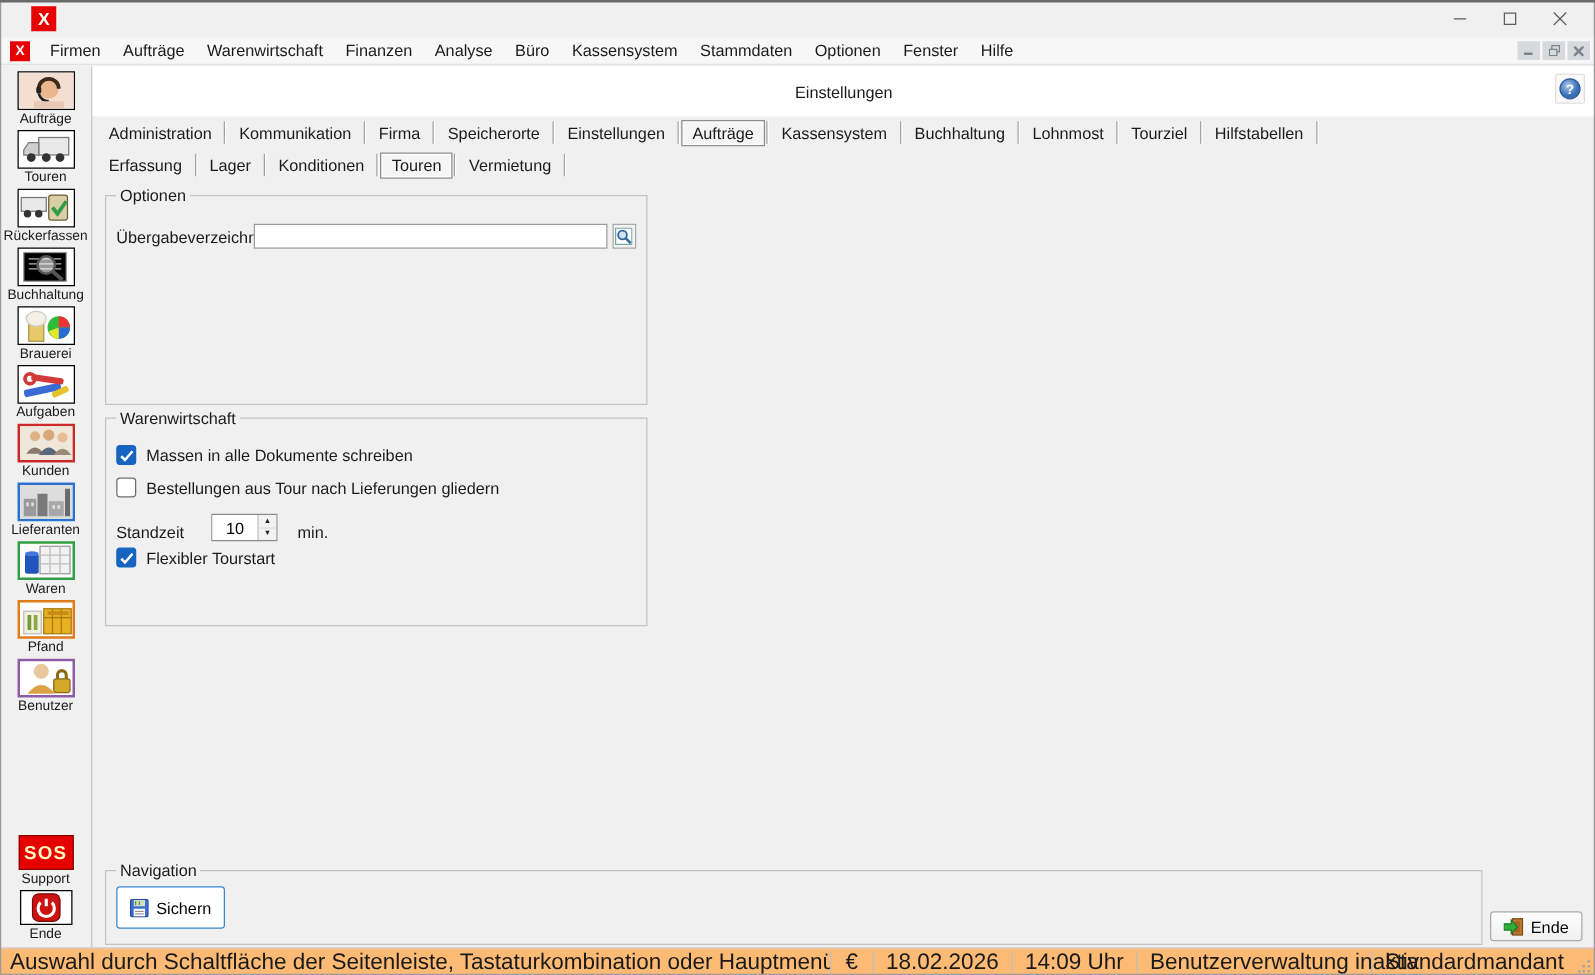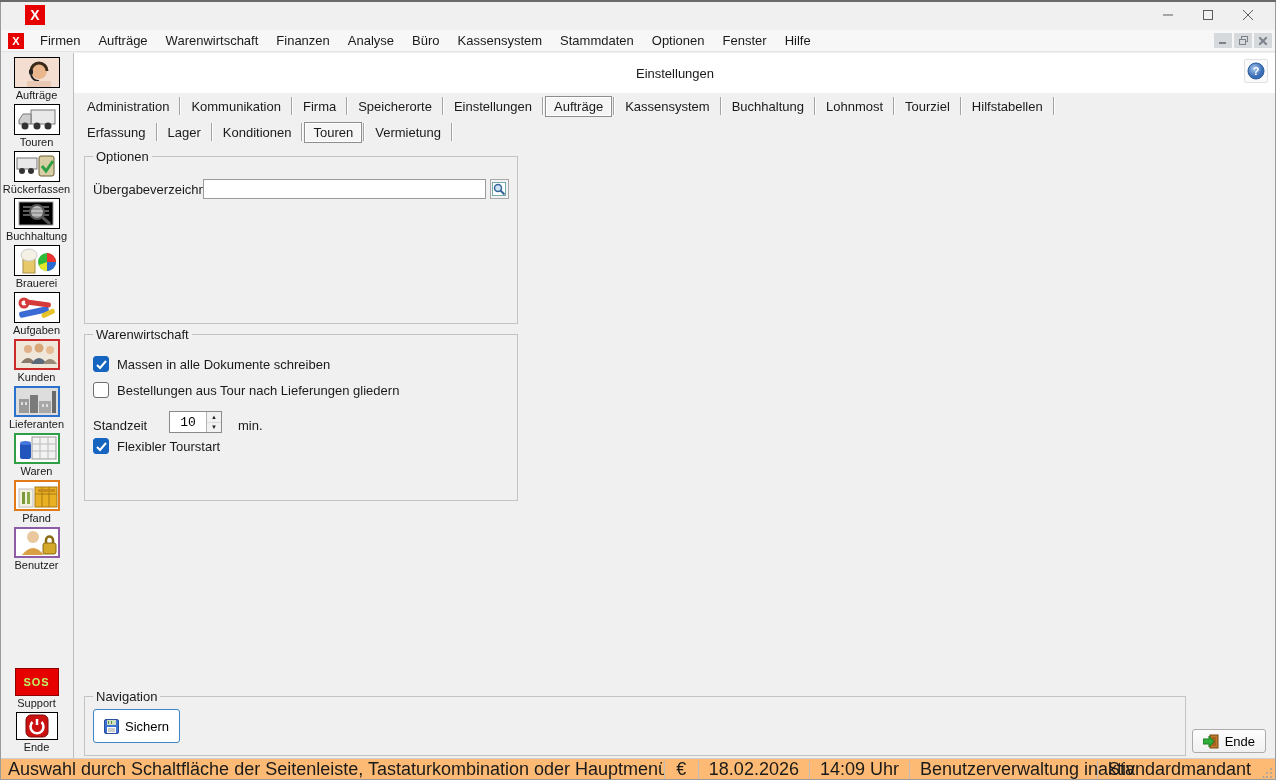--- a/index.html
+++ b/index.html
@@ -35,22 +35,22 @@
   .side-item { width:74px; height:47px; display:flex; flex-direction:column; align-items:center; cursor:pointer; }
   .side-icon { width:46px; height:31px; background:#fff; border:1px solid #000; display:flex;
                align-items:center; justify-content:center; overflow:hidden; }
   .side-label { font-size:11px; margin-top:1px; white-space:nowrap; }
   .b-red    .side-icon { border-color:#cc2a2a; border-width:2px; }
   .b-blue   .side-icon { border-color:#2a72cc; border-width:2px; }
   .b-green  .side-icon { border-color:#2f9e44; border-width:2px; }
   .b-orange .side-icon { border-color:#e07b1a; border-width:2px; }
   .b-purple .side-icon { border-color:#8e5ba6; border-width:2px; }
   .side-spacer { flex:1; }
-  .sos-box { width:44px; height:28px; background:#e60000; border:1px solid #8c0000; color:#bef264;
-             font-weight:bold; font-size:11px; display:flex; align-items:center; justify-content:center; letter-spacing:1px; }
+  .sos-box { width:44px; height:28px; background:#e60000; border:1px solid #8c0000; color:#fef9c3;
+             font-weight:bold; font-size:15px; display:flex; align-items:center; justify-content:center; letter-spacing:1px; }
 
   
   .content { flex:1; position:relative; background:#f0f0f0; }
   .content-header { height:40px; background:#fff; position:relative; display:flex; align-items:center; justify-content:center; }
   .page-title { font-size:13px; }
   .help-btn { position:absolute; right:8px; top:6px; width:24px; height:24px; border:1px solid #e0e0e0;
               background:#fafafa; display:flex; align-items:center; justify-content:center; border-radius:2px; }
 
   .tabrow { display:flex; align-items:center; height:26px; padding-left:4px; }
   .tab { padding:3px 9px; cursor:pointer; white-space:nowrap; }
@@ -73,21 +73,21 @@
   .cb-row { display:flex; align-items:center; height:26px; }
   .checkbox { width:16px; height:16px; border:1px solid #6e6e6e; border-radius:3px; background:#fff;
               margin-right:8px; display:flex; align-items:center; justify-content:center; flex:none; }
   .checkbox svg { display:none; }
   .checkbox.on { background:#1565c0; border-color:#1565c0; }
   .checkbox.on svg { display:block; }
 
   .spin-row { display:flex; align-items:flex-end; height:30px; }
   .spin-label { width:76px; }
   .spinbox { display:flex; height:22px; border:1px solid #8a8a8a; background:#fff; }
-  .spin-input { width:36px; border:0; outline:none; text-align:center; font-family:Liberation Mono, monospace; font-size:13px; }
+  .spin-input { width:36px; border:0; outline:none; text-align:center; font-family:Liberation Sans, sans-serif; font-size:13px; }
   .spin-btns { width:15px; display:flex; flex-direction:column; border-left:1px solid #b5b5b5; }
   .spin-btn { flex:1; display:flex; align-items:center; justify-content:center; font-size:6px; color:#222;
               background:#f2f2f2; border-bottom:1px solid #d9d9d9; }
   .spin-btn:last-child { border-bottom:0; }
   .spin-unit { margin-left:16px; }
 
   
   .g-nav { position:absolute; left:10px; bottom:2px; width:1102px; height:60px; padding:12px 8px 0 8px; }
   .sichern-btn { display:inline-flex; align-items:center; gap:6px; height:25px; padding:16px 10px;
                  background:#fff; border:1px solid #3a86c8; border-radius:3px; font-size:13px; }

